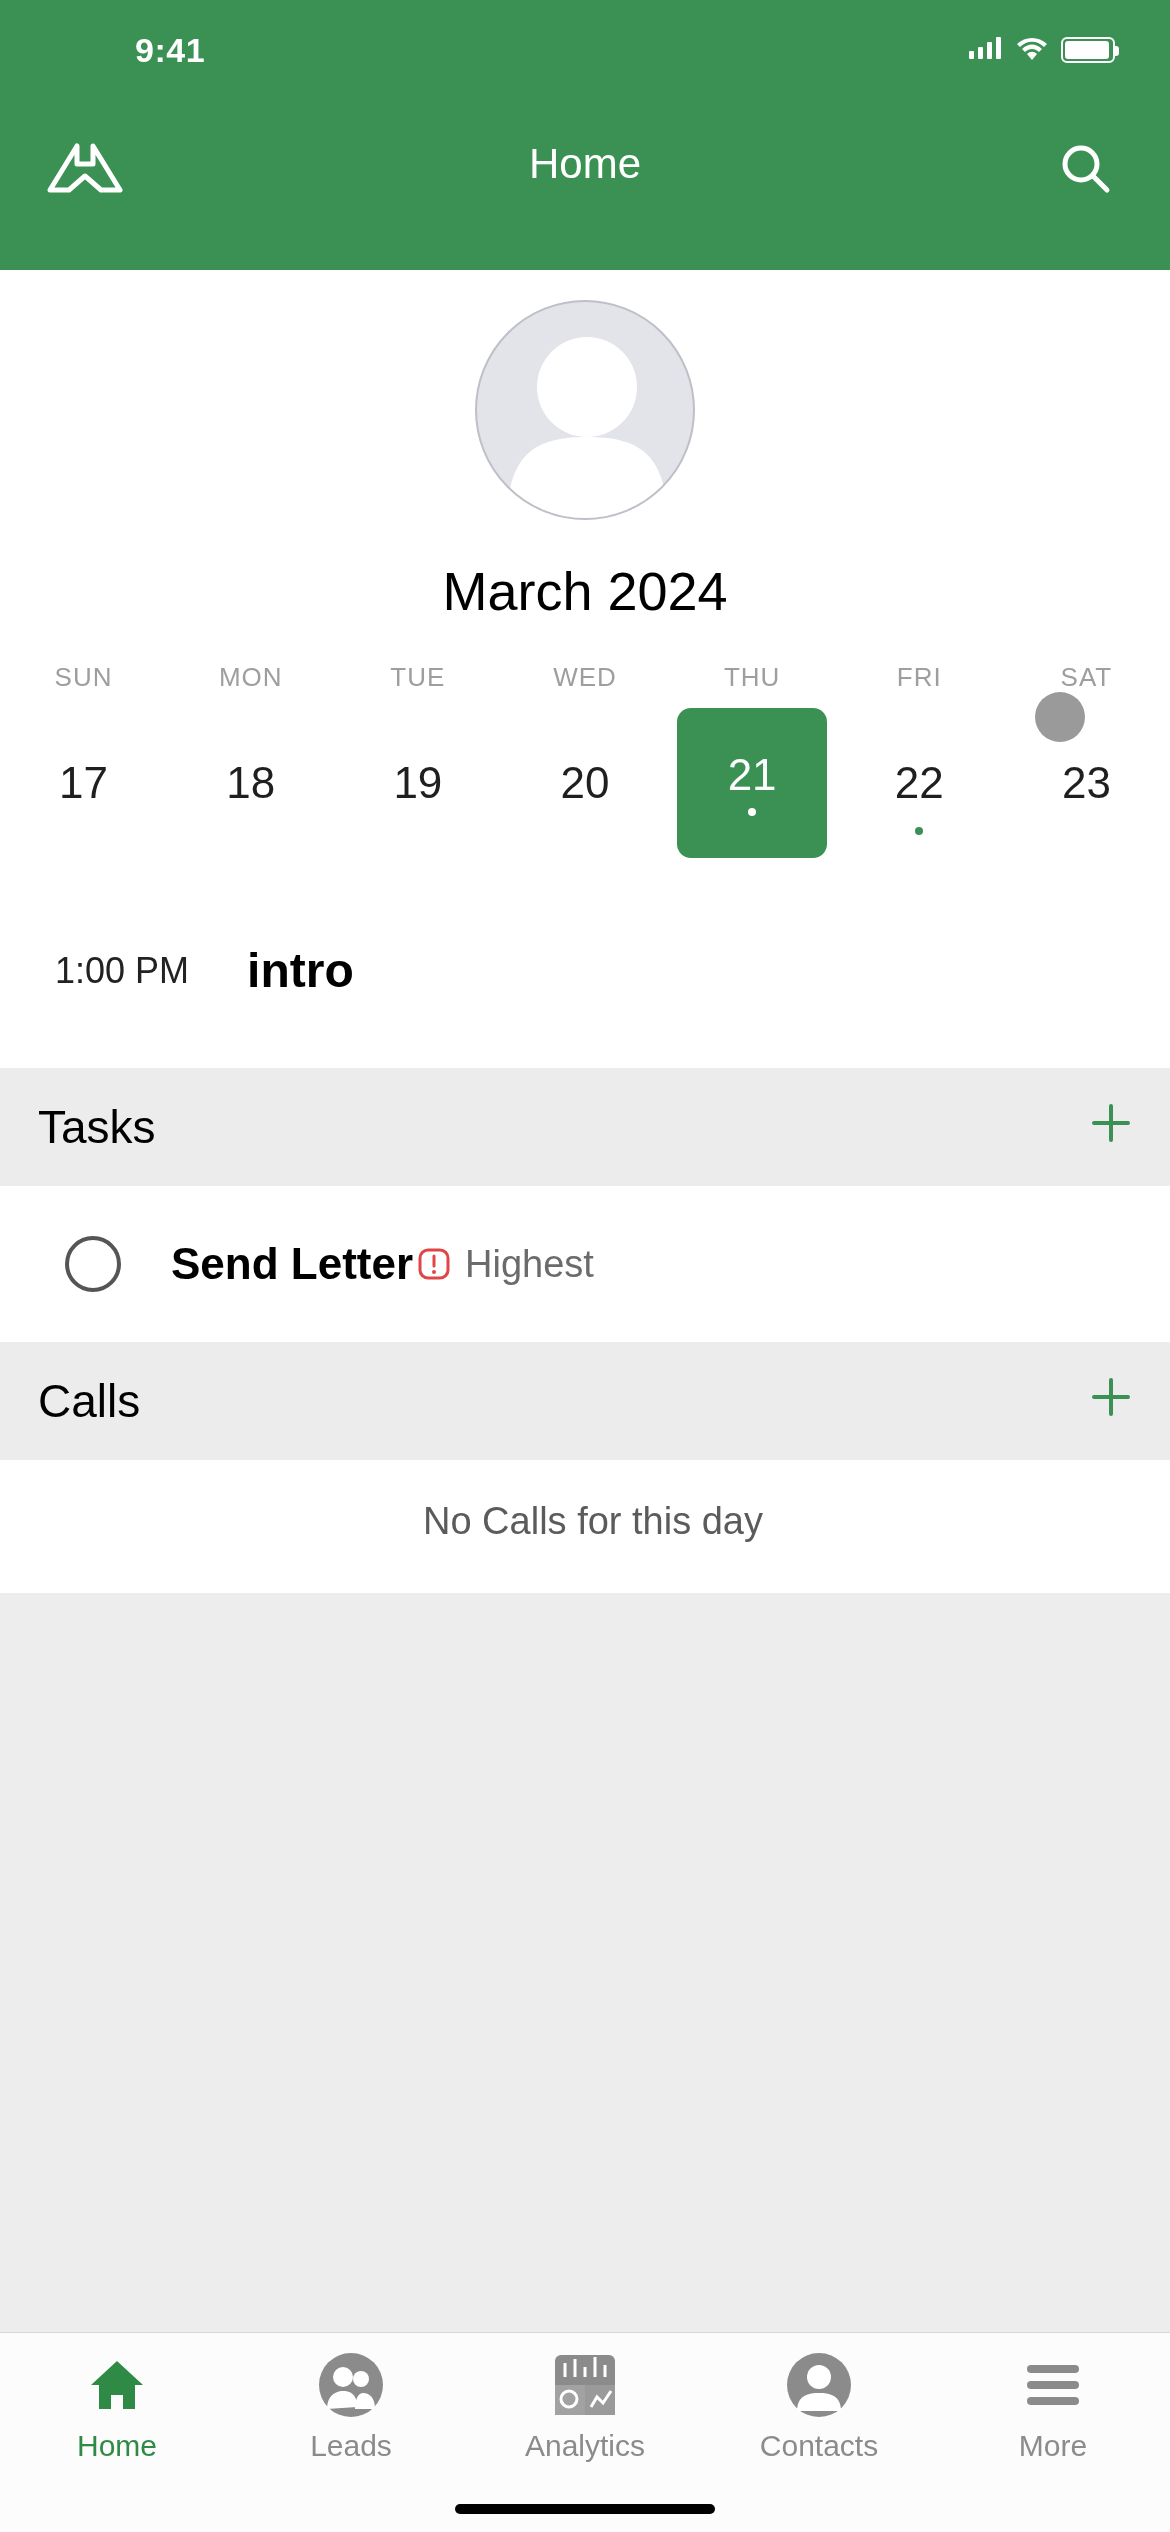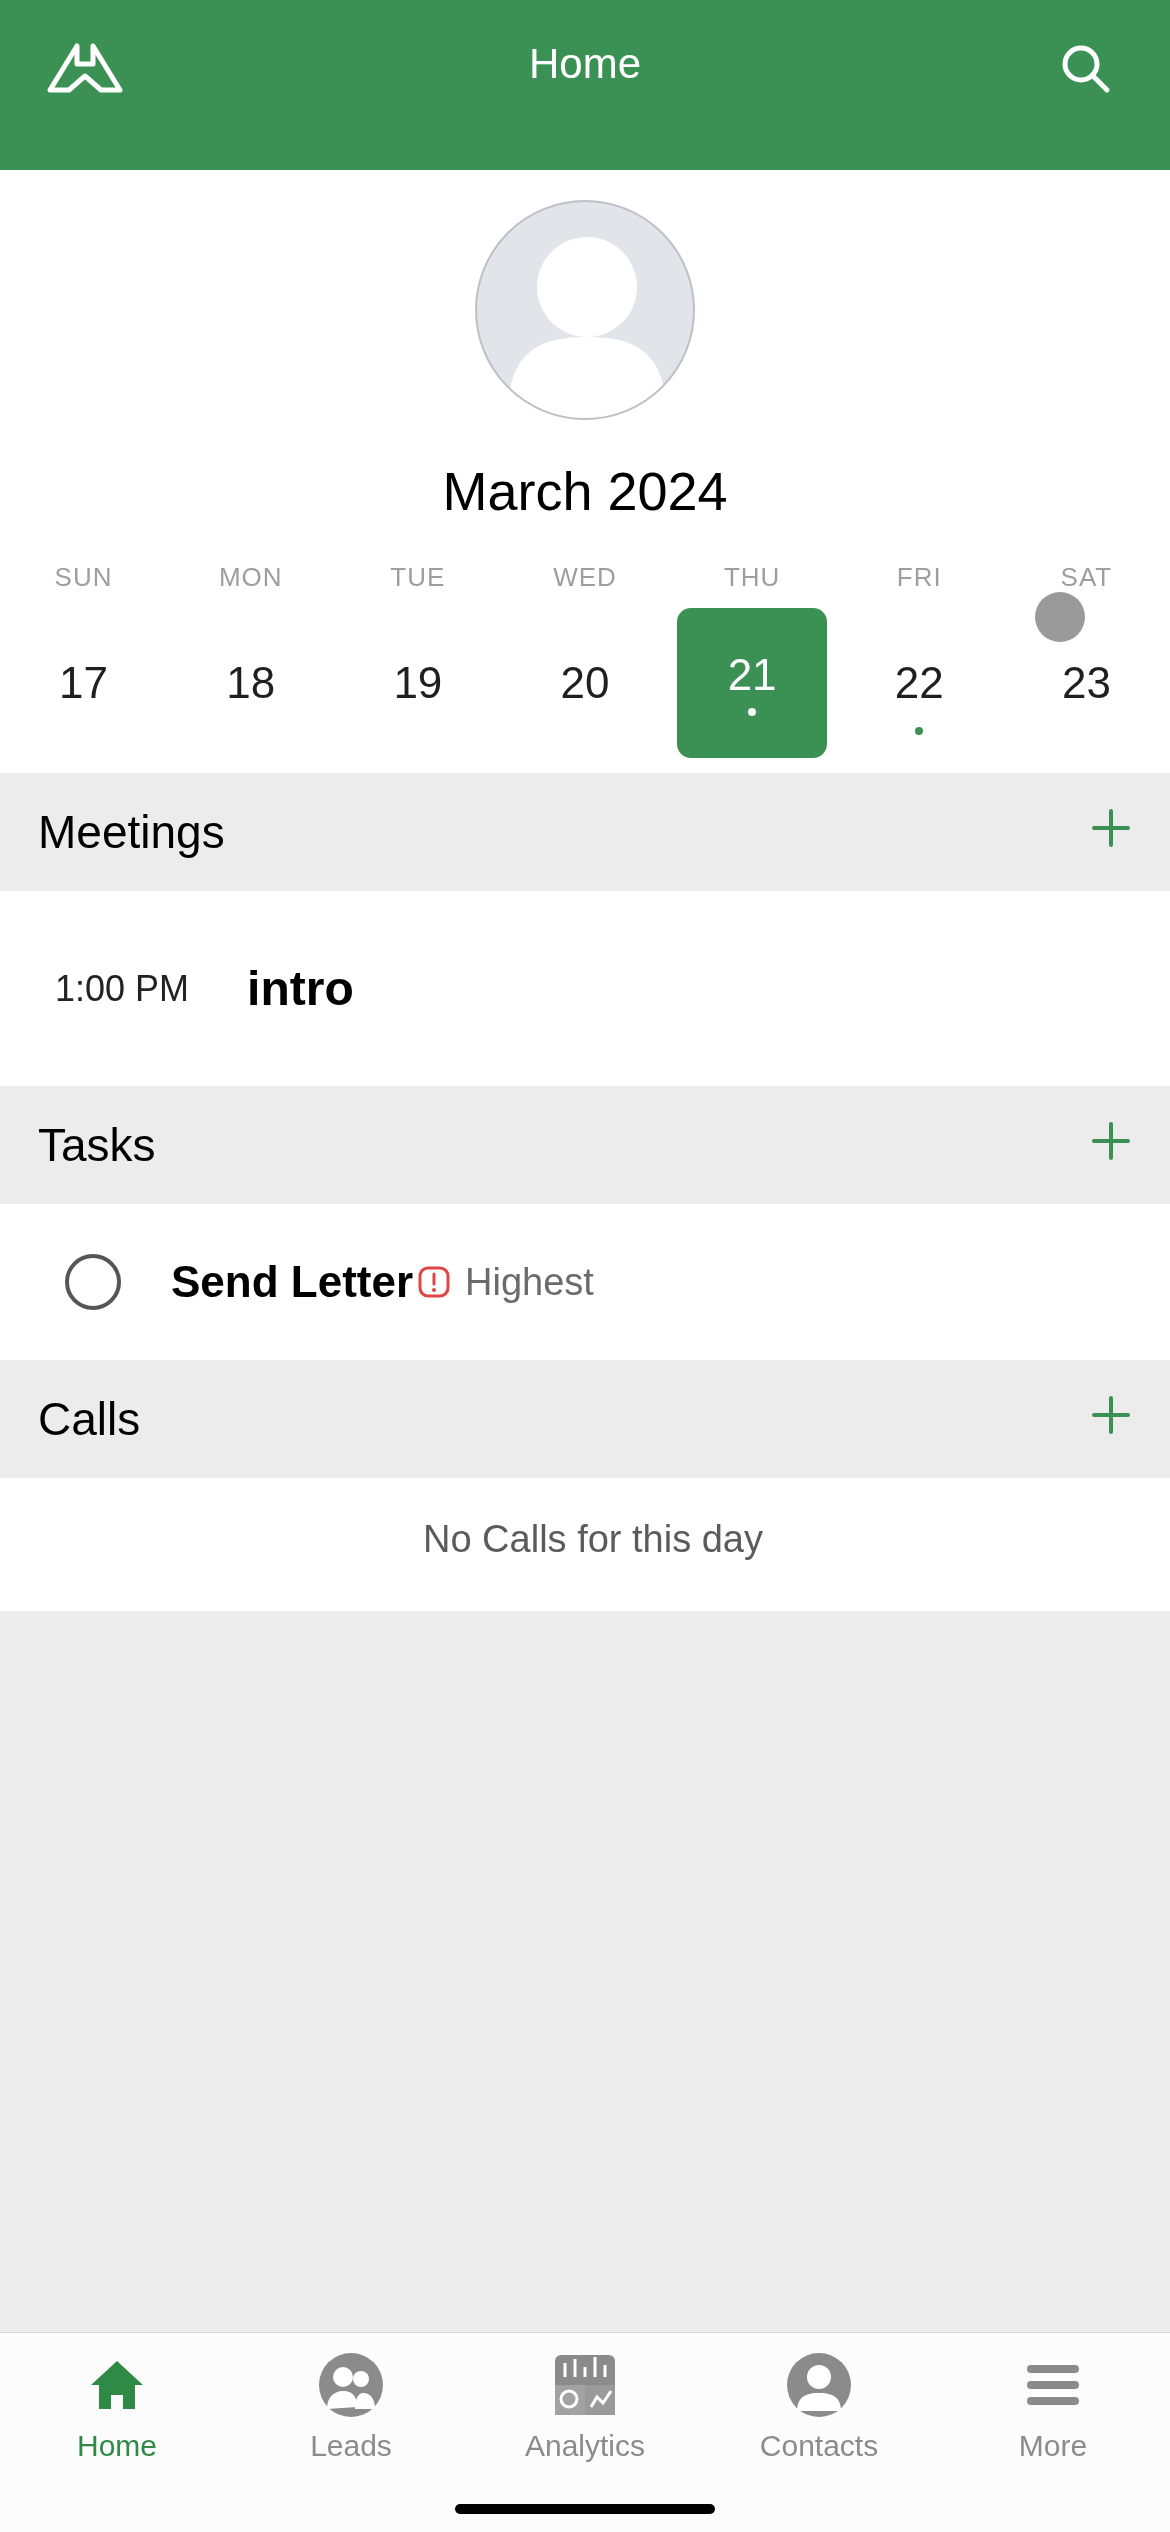--- a/index.html
+++ b/index.html
@@ -254,20 +254,47 @@
       display: flex;
       flex-direction: column;
       height: calc(2532px - 200px);
     }
   </style>
 </head>
 <body>
 
 <div class="content">
 
+  <div class="status-bar">
+    <span class="status-time">9:41</span>
+    <div class="status-icons">
+      <span class="signal-icon">
+        <svg width="34" height="22" viewBox="0 0 34 22">
+            <g fill="#fff">
+              <rect x="0" y="14" width="5" height="8" rx="1"></rect>
+              <rect x="9" y="10" width="5" height="12" rx="1"></rect>
+              <rect x="18" y="5" width="5" height="17" rx="1"></rect>
+              <rect x="27" y="0" width="5" height="22" rx="1"></rect>
+            </g>
+          </svg>
+      </span>
+      <span class="wifi-icon">
+        <svg width="34" height="24" viewBox="0 0 34 24">
+            <g fill="#fff">
+              <path d="M17 24 L22 18 C19 15 15 15 12 18 Z"></path>
+              <path d="M7 13 C13 7 21 7 27 13 L24 16 C20 12 14 12 10 16 Z"></path>
+              <path d="M2 8 C10 0 24 0 32 8 L29 11 C22 4 12 4 5 11 Z"></path>
+            </g>
+          </svg>
+      </span>
+      <span class="battery-icon">
+          <span class="battery-fill"></span>
+        </span>
+    </div>
+  </div>
 
   <div class="nav-header">
     <div class="nav-left">
       <svg width="80" height="56" viewBox="0 0 80 56">
         <path d="M5 50 L32 6 L32 24 L48 24 L48 6 L75 50 L56 50 L40 36 L24 50 Z" fill="none" stroke="#fff" stroke-width="5" stroke-linejoin="round"></path>
       </svg>
     </div>
     <div class="nav-title">Home</div>
     <div class="nav-right">
       <svg width="56" height="56" viewBox="0 0 56 56">
@@ -319,29 +346,20 @@
     </div>
     <div class="daycell">
       <span class="daynum">22</span>
       <span class="dot green"></span>
     </div>
     <div class="daycell">
         <span class="daynum">23</span>
       </div>
   </div>
 
-  <div class="section-head">
-    <span class="section-title">Meetings</span>
-    <span class="plus-btn">
-      <svg width="42" height="42" viewBox="0 0 42 42">
-          <line x1="21" y1="4" x2="21" y2="38" stroke="#3b9154" stroke-width="4" stroke-linecap="round"></line>
-          <line x1="4" y1="21" x2="38" y2="21" stroke="#3b9154" stroke-width="4" stroke-linecap="round"></line>
-        </svg>
-    </span>
-  </div>
   <div class="meeting-row">
     <span class="meeting-time">1:00 PM</span>
     <span class="meeting-title">intro</span>
   </div>
 
   <div class="section-head">
     <span class="section-title">Tasks</span>
     <span class="plus-btn">
       <svg width="42" height="42" viewBox="0 0 42 42">
           <line x1="21" y1="4" x2="21" y2="38" stroke="#3b9154" stroke-width="4" stroke-linecap="round"></line>

